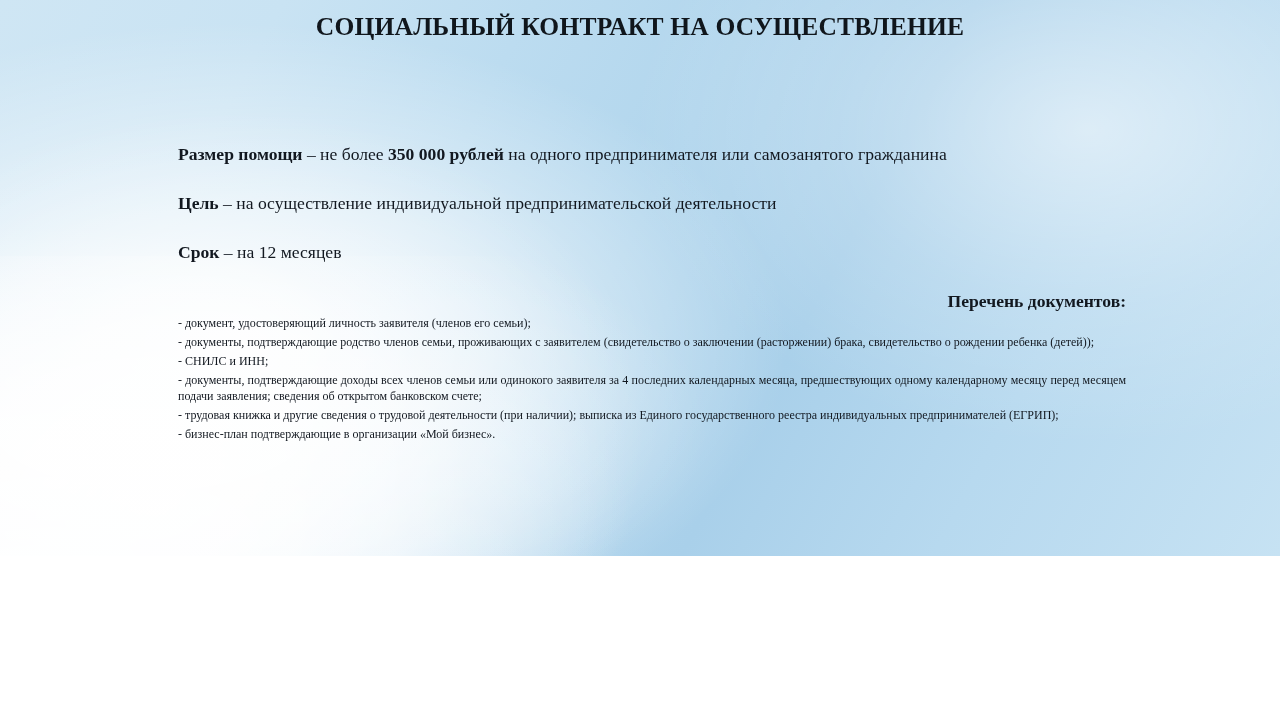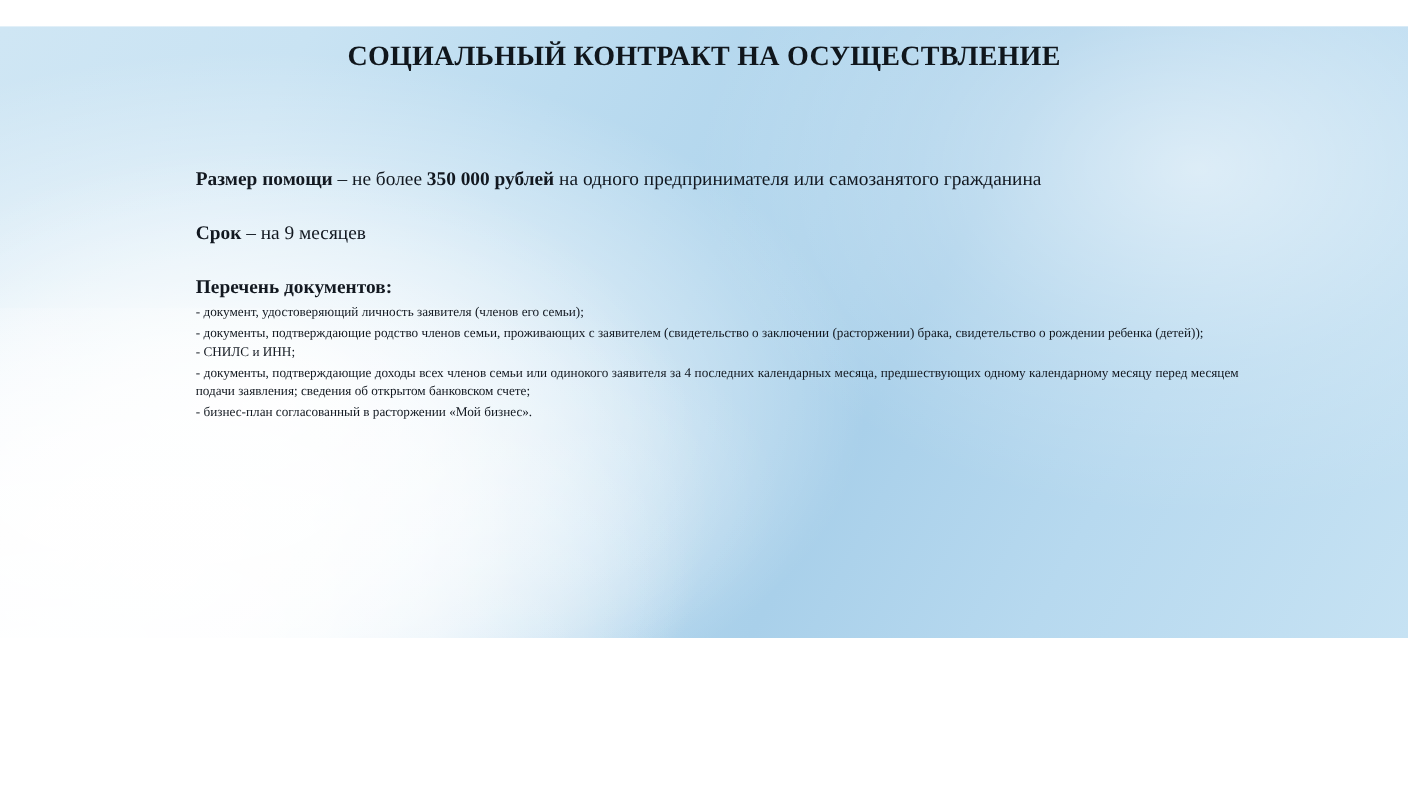--- a/index.html
+++ b/index.html
@@ -14,21 +14,20 @@
   }
   .slide {
     position: relative;
     width: 1280px;
     height: 556px;
     background:
       radial-gradient(ellipse 900px 520px at 18% 62%, rgba(255,255,255,0.95) 0%, rgba(255,255,255,0.55) 28%, rgba(255,255,255,0.0) 62%),
       radial-gradient(ellipse 700px 420px at 4% 86%, rgba(255,255,255,0.85) 0%, rgba(255,255,255,0.0) 60%),
       linear-gradient(118deg, #cfe6f4 0%, #c9e3f3 18%, #bcdcf0 34%, #b2d6ed 48%, #a9d0ea 62%, #b7d9ef 78%, #c6e2f3 100%);
     overflow: hidden;
-    margin-top: 24px;
   }
   
   .swoosh-a {
     position: absolute;
     left: -340px;
     top: 120px;
     width: 1000px;
     height: 760px;
     border-radius: 50%;
     background: radial-gradient(ellipse at 50% 50%, rgba(255,255,255,0.92) 0%, rgba(255,255,255,0.45) 38%, rgba(255,255,255,0.0) 70%);
@@ -75,39 +74,40 @@
     font-weight: bold;
     font-size: 25.5px;
     line-height: 1.36;
     letter-spacing: 0.2px;
     color: #10161c;
   }
   .title-line { display: block; white-space: nowrap; }
 
   .body {
     position: absolute;
-    top: 127px;
+    top: 143px;
     left: 178px;
     width: 948px;
     color: #121820;
     font-size: 17.6px;
     line-height: 1.30;
   }
 
   .para {
     margin: 0 0 26px 0;
     text-align: justify;
     text-justify: inter-word;
   }
   .b { font-weight: bold; }
 
   .docs-heading {
     margin: 0 0 4px 0;
     font-weight: bold;
     font-size: 17.6px;
+    text-align: right;
   }
   .docs-list {
     margin: 0;
     padding: 0;
     list-style: none;
   }
   .docs-list li {
     margin: 0 0 3px 0;
     text-align: justify;
     text-justify: inter-word;
@@ -129,29 +129,33 @@
   <div class="title">
     <span class="title-line">СОЦИАЛЬНЫЙ КОНТРАКТ НА ОСУЩЕСТВЛЕНИЕ</span>
   </div>
 
   <div class="body">
 
     <p class="para">
       <span class="b">Размер помощи</span><span> – не более </span><span class="b">350 000 рублей</span><span> на одного предпринимателя или самозанятого гражданина</span>
     </p>
 
+    <p class="para">
+      <span class="b">Цель</span><span> – на осуществление индивидуальной предпринимательской деятельности</span>
+    </p>
 
     <p class="para">
-      <span class="b">Срок</span><span> – на 9 месяцев</span>
+      <span class="b">Срок</span><span> – на 12 месяцев</span>
     </p>
 
     <p class="docs-heading">Перечень документов:</p>
 
     <ul class="docs-list">
       <li>- документ, удостоверяющий личность заявителя (членов его семьи);</li>
       <li>- документы, подтверждающие родство членов семьи, проживающих с заявителем (свидетельство о заключении (расторжении) брака, свидетельство о рождении ребенка (детей));</li>
       <li>- СНИЛС и ИНН;</li>
       <li>- документы, подтверждающие доходы всех членов семьи или одинокого заявителя за 4 последних календарных месяца, предшествующих одному календарному месяцу перед месяцем подачи заявления; сведения об открытом банковском счете;</li>
-      <li>- бизнес-план согласованный в расторжении «Мой бизнес».</li>
+      <li>- трудовая книжка и другие сведения о трудовой деятельности (при наличии); выписка из Единого государственного реестра индивидуальных предпринимателей (ЕГРИП);</li>
+      <li>- бизнес-план подтверждающие в организации «Мой бизнес».</li>
     </ul>
 
   </div>
 </div>
 
 </body></html>

